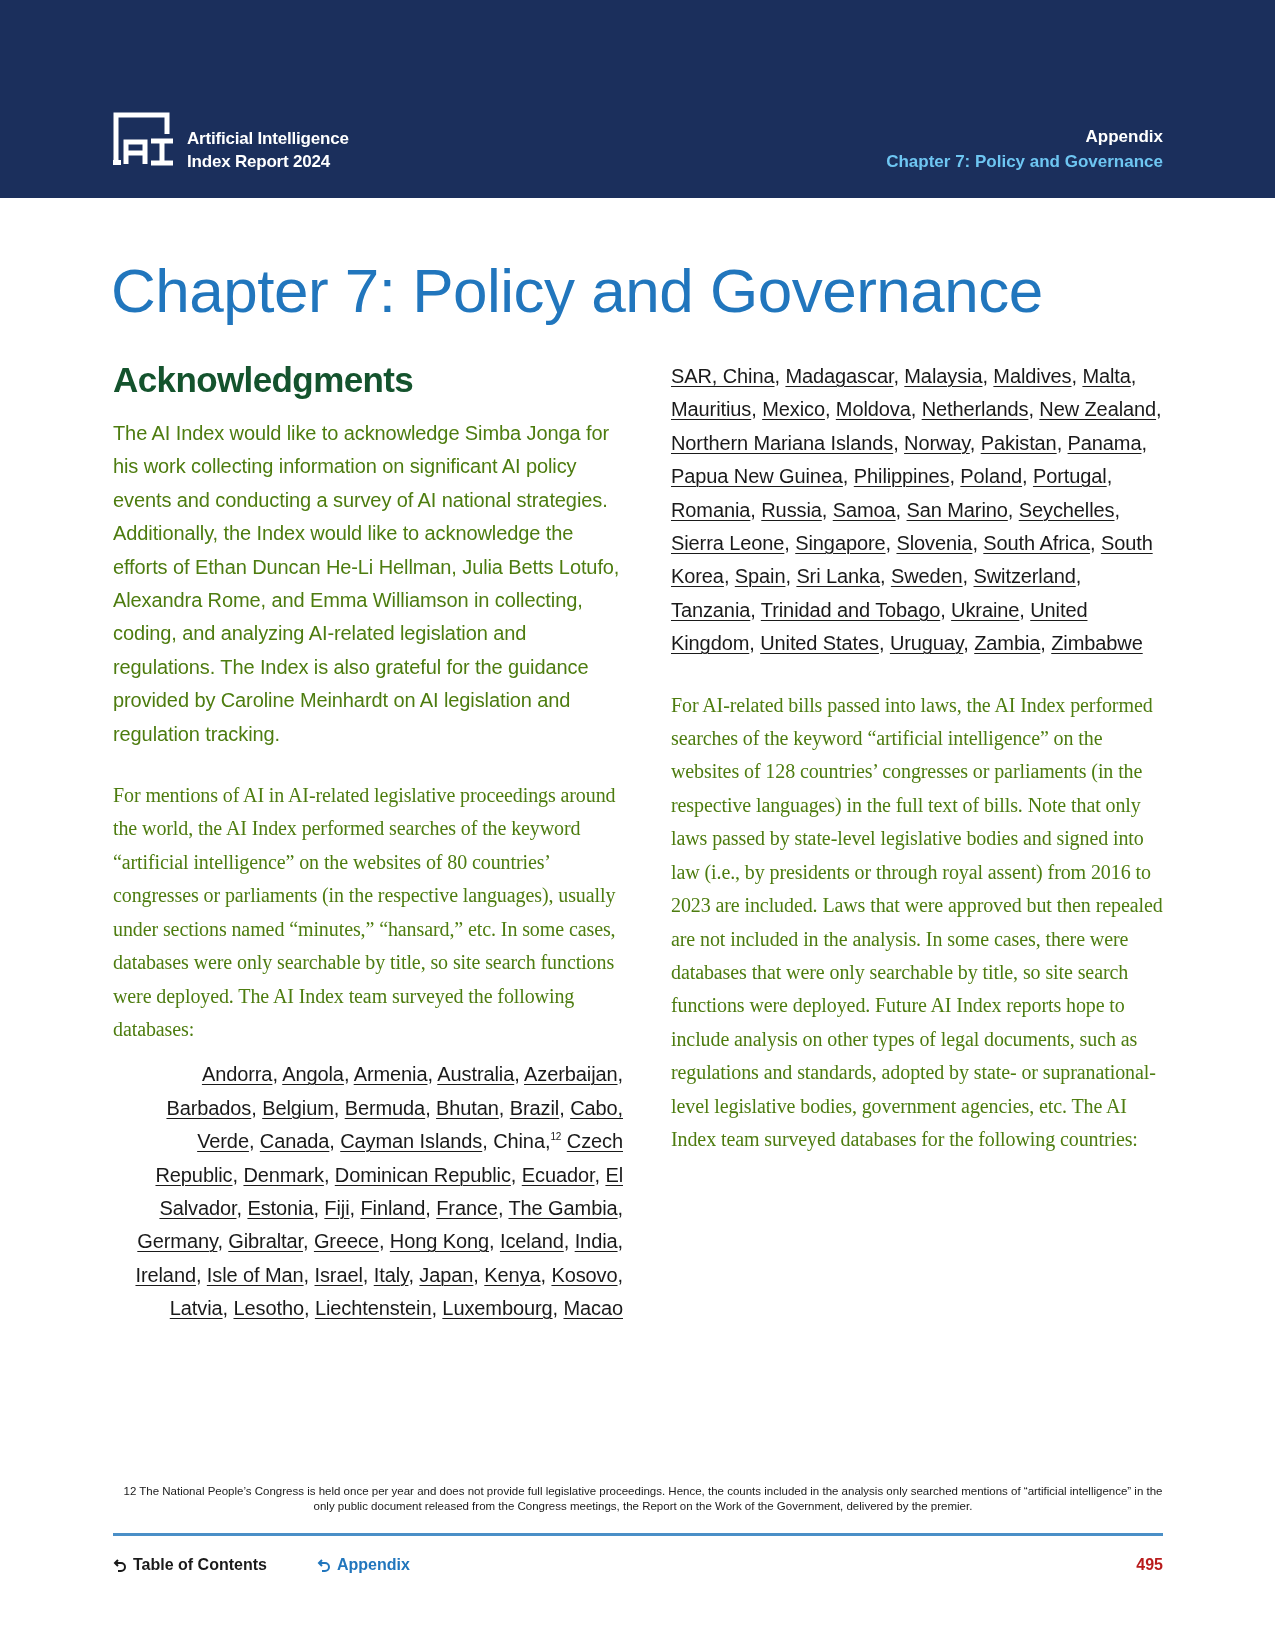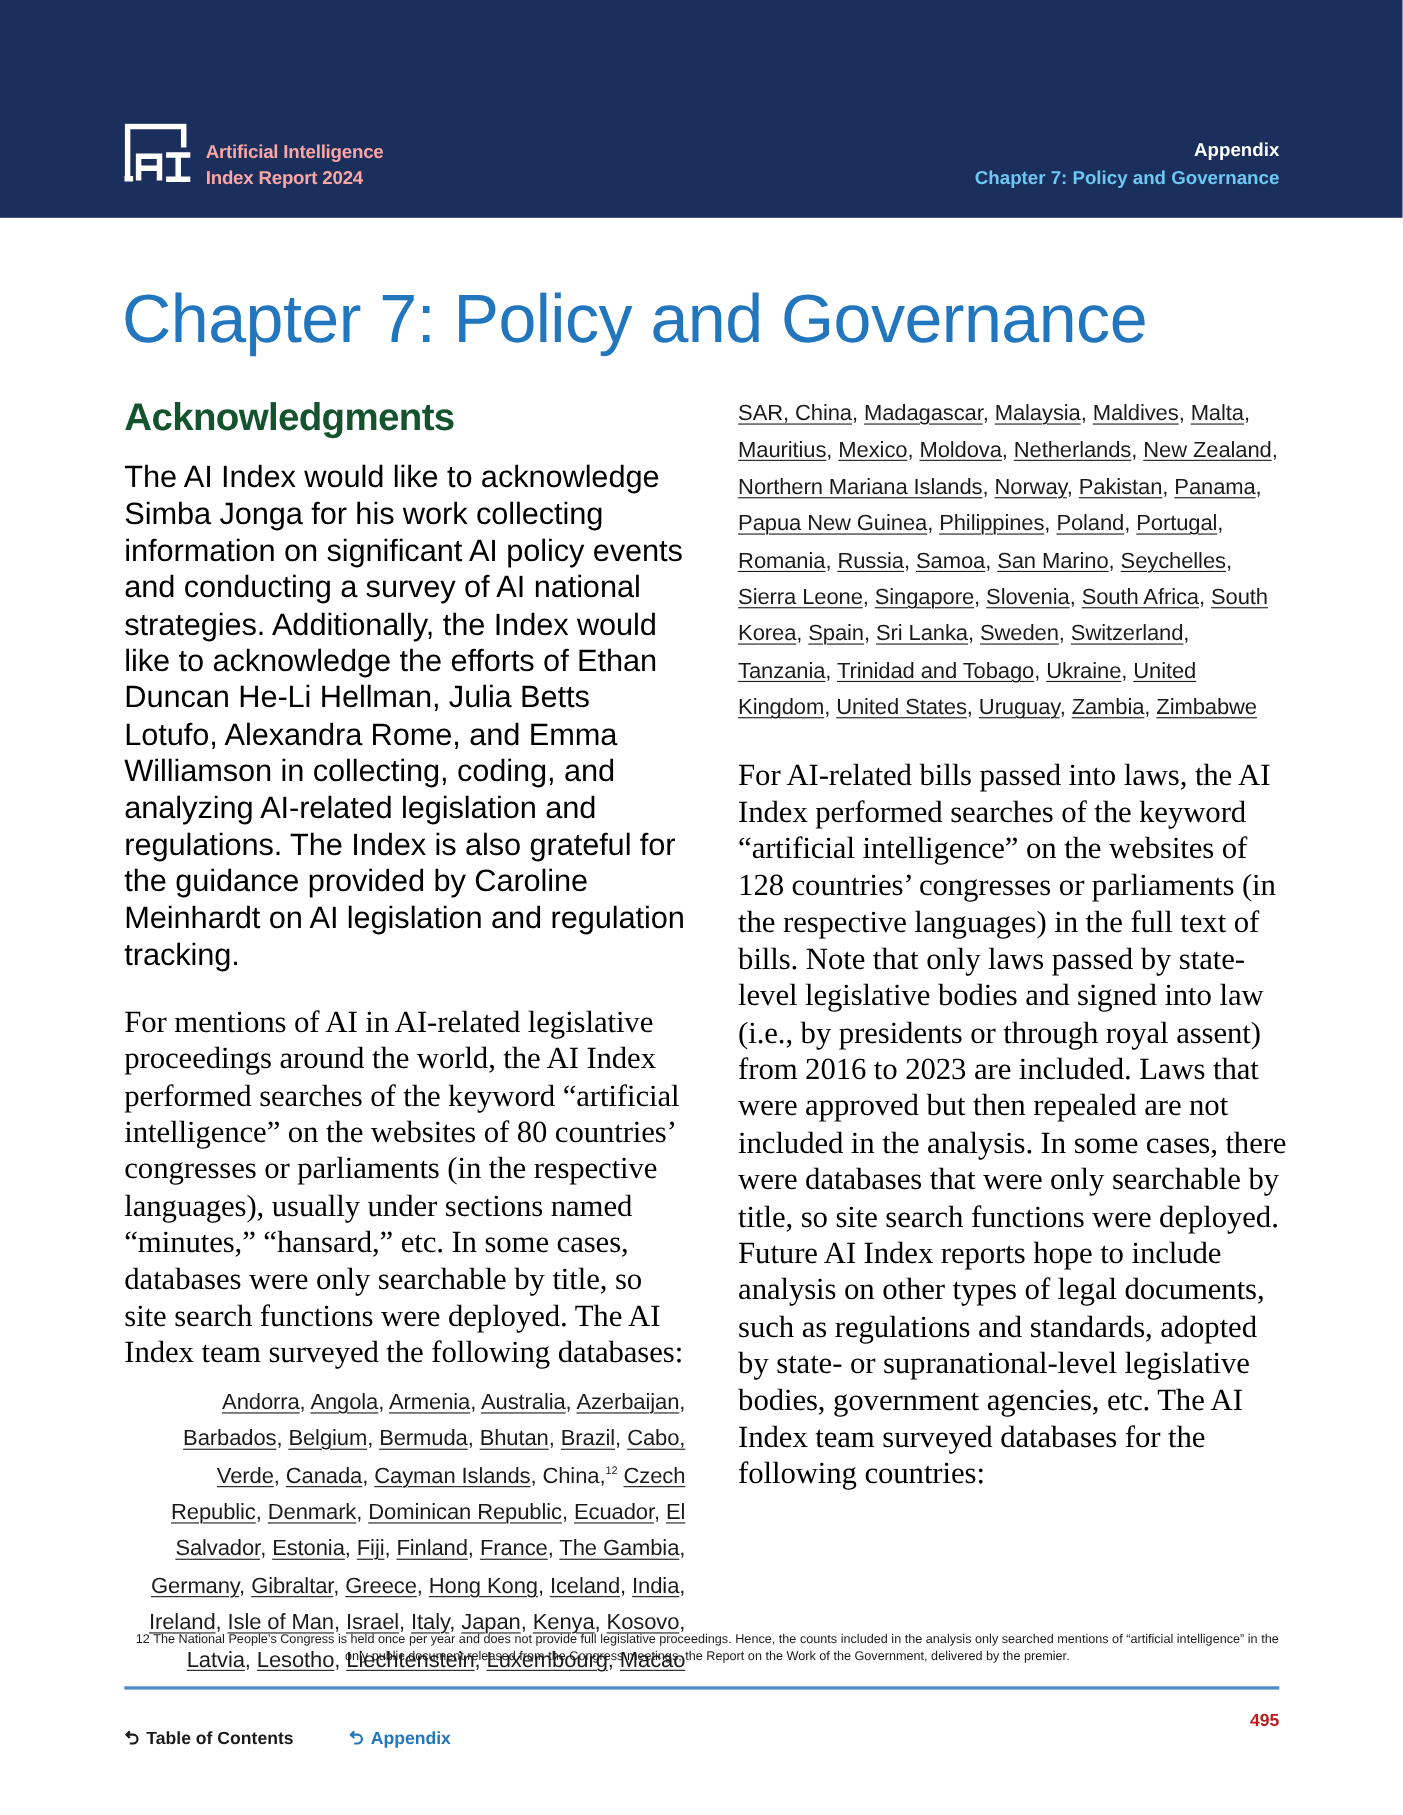--- a/index.html
+++ b/index.html
@@ -1,48 +1,48 @@
 <!DOCTYPE html>
 <html><head>
 <meta charset="utf-8">
 <style>
   * { box-sizing: border-box; margin: 0; padding: 0; }
   html, body { width: 1275px; height: 1650px; background: #ffffff; }
   body { position: relative; font-family: "Liberation Sans", "DejaVu Sans", sans-serif; color: #1a1a1a; overflow: hidden; }
 
   .header { position: absolute; left: 0; top: 0; width: 1275px; height: 198px; background: #1b2f5c; }
   .logo { position: absolute; left: 113px; top: 112px; width: 62px; height: 54px; }
-  .brand { position: absolute; left: 187px; top: 127px; color: #fca5a5; font-weight: bold; font-size: 17px; line-height: 23px; letter-spacing: -0.2px; }
+  .brand { position: absolute; left: 187px; top: 127px; color: #ffffff; font-weight: bold; font-size: 17px; line-height: 23px; letter-spacing: -0.2px; }
   .header-right { position: absolute; right: 112px; top: 124px; text-align: right; font-weight: bold; font-size: 17px; line-height: 25px; }
   .header-right .sec { color: #ffffff; }
   .header-right .chap { color: #6ec6f2; }
 
   .page-title { position: absolute; left: 111px; top: 253px; font-size: 62px; line-height: 76px; color: #2176bd; font-weight: normal; letter-spacing: -0.5px; }
 
   .col { position: absolute; }
   .col-left { left: 113px; top: 355px; width: 510px; }
   .col-right { left: 671px; top: 360px; width: 500px; }
 
   h2.sec-head { color: #14532d; font-size: 35px; line-height: 50px; font-weight: bold; letter-spacing: -0.6px; }
-  p.body { font-size: 28px; line-height: 33.4px; color: #000000; letter-spacing: -0.1px; }
+  p.body { font-size: 20px; line-height: 33.4px; color: #4d7c0f; letter-spacing: -0.1px; }
   .mt-ack { margin-top: 12px; }
   .mt-gam { margin-top: 20px; }
   .mt-para { margin-top: 28px; font-family: Liberation Serif, serif; }
   .mt-list { margin-top: 12px; text-align: right; }
   .mt-glr { margin-top: 38px; }
 
   .clist { font-size: 20px; line-height: 33.4px; color: #1a1a1a; letter-spacing: -0.1px; }
   .clist a { color: #1a1a1a; text-decoration: underline; text-underline-offset: 3px; text-decoration-thickness: 1px; cursor: pointer; }
   .clist .plain { text-decoration: none; }
   .clist sup { font-size: 10px; vertical-align: super; line-height: 0; }
 
   .footnote { position: absolute; left: 113px; top: 1484px; width: 1060px; font-size: 11.5px; line-height: 15px; color: #1a1a1a; text-align: center; }
   .rule { position: absolute; left: 113px; top: 1533px; width: 1050px; height: 3px; background: #4a8fc7; }
   .footer { position: absolute; left: 113px; top: 1556px; width: 1050px; height: 24px; font-size: 16px; font-weight: bold; }
-  .foot-link { position: absolute; top: 16px; display: flex; align-items: flex-start; gap: 6px; cursor: pointer; }
+  .foot-link { position: absolute; top: 0; display: flex; align-items: flex-end; gap: 6px; cursor: pointer; }
   .foot-toc { left: 0; color: #1a1a1a; }
   .foot-app { left: 204px; color: #2176bd; }
   .foot-link svg { width: 14px; height: 16px; }
   .page-num { position: absolute; right: 0; top: 0; color: #b91c1c; }
 </style>
 </head>
 <body>
 
 <div class="header">
   <svg class="logo" viewBox="0 0 62 54">

